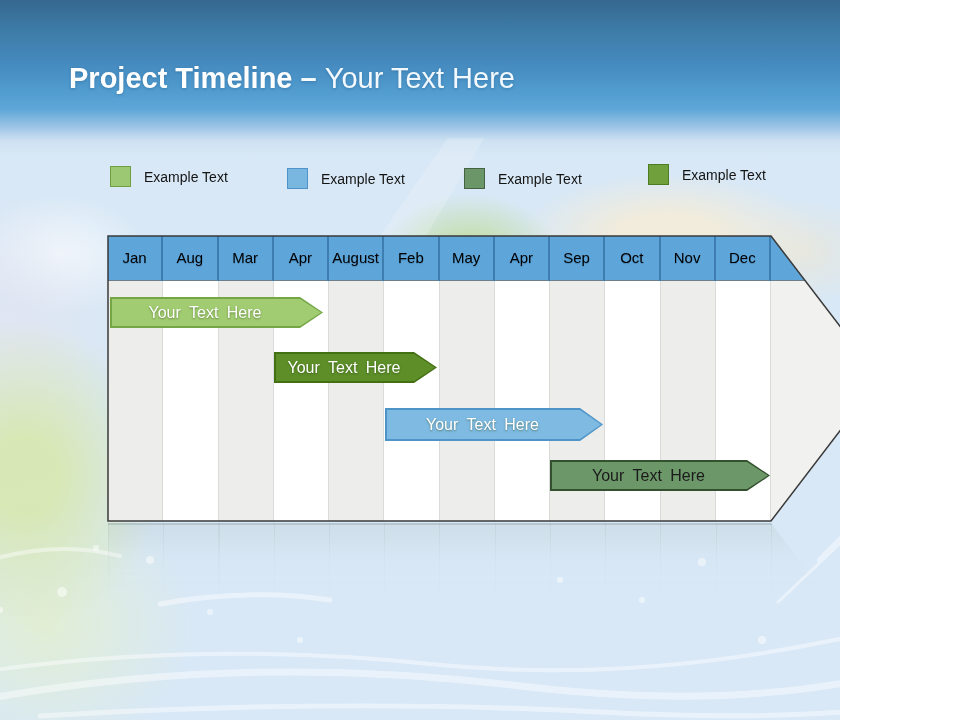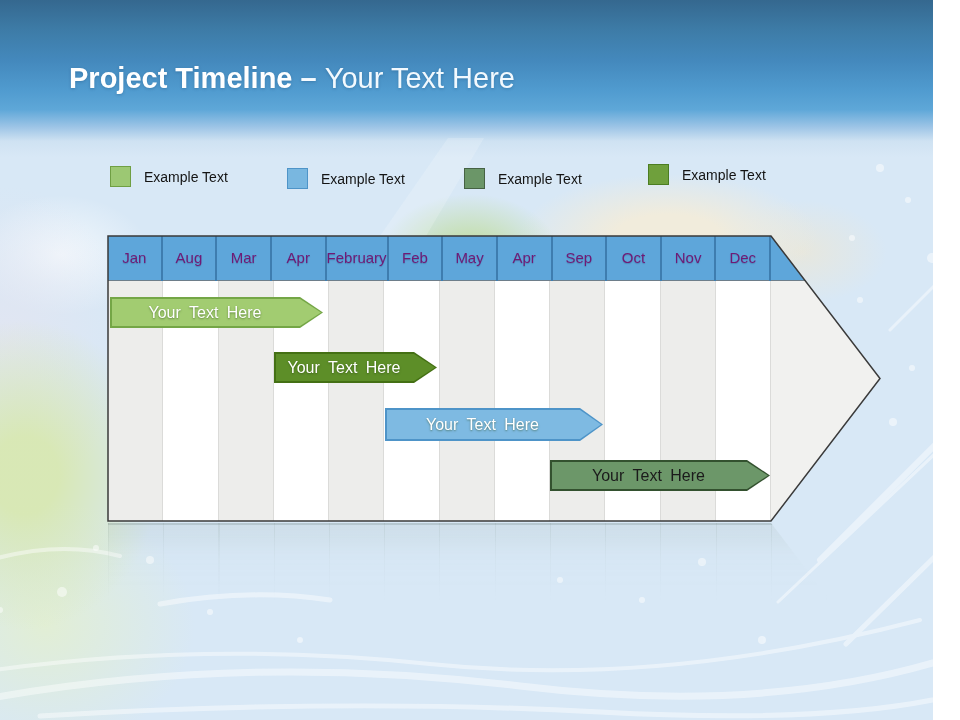--- a/index.html
+++ b/index.html
@@ -1,21 +1,21 @@
 <!DOCTYPE html>
 <html><head>
 <meta charset="utf-8">
 <style>
   * { margin: 0; padding: 0; box-sizing: border-box; }
   html, body { width: 960px; height: 720px; }
   body { font-family: "Liberation Sans", sans-serif; }
 
   .slide {
     position: relative;
-    width: 933px;
+    width: 840px;
     height: 720px;
     overflow: hidden;
     background:
       radial-gradient(90px 62px at 470px 256px, rgba(186,218,138,0.9), rgba(186,218,138,0) 100%),
       radial-gradient(150px 62px at 668px 236px, rgba(241,236,220,1) 35%, rgba(241,236,220,0) 100%),
       radial-gradient(85px 52px at 802px 252px, rgba(236,231,214,0.75), rgba(236,231,214,0) 100%),
       radial-gradient(135px 155px at 25px 475px, rgba(216,232,178,0.95) 25%, rgba(216,232,178,0) 100%),
       radial-gradient(150px 125px at 45px 625px, rgba(228,240,204,0.8), rgba(228,240,204,0) 100%),
       radial-gradient(120px 160px at 8px 345px, rgba(227,229,241,0.85), rgba(227,229,241,0) 100%),
       radial-gradient(90px 60px at 60px 255px, rgba(246,250,253,0.9), rgba(246,250,253,0) 100%),
@@ -83,21 +83,21 @@
     position: absolute; left: 0; top: 0; width: 730px; height: 45px;
     background: #5EA6DA;
     border-bottom: 1px solid #6e7e8a;
   }
   .months { position: absolute; left: 0; top: 0; width: 663px; height: 45px; display: flex; }
   .month-cell {
     flex: 1 1 0;
     text-align: center;
     line-height: 44px;
     font-size: 15px;
-    color: #701a75;
+    color: #000000;
     border-right: 2px solid #3E7DAF;
     text-shadow: 0 1px 1px rgba(30,70,110,0.3);
   }
   .stripes { position: absolute; left: 0; top: 45px; width: 663px; height: 240px; display: flex; }
   .stripe { flex: 1 1 0; border-right: 1px solid #DBDBD9; background: #FFFFFF; }
   .stripe:nth-child(odd) { background: #EDEDEB; }
 
   .arrow-outline { position: absolute; left: -2px; top: -2px; pointer-events: none; }
 
   
@@ -216,21 +216,21 @@
         <div class="stripe"></div>
         <div class="stripe"></div>
         <div class="stripe"></div>
       </div>
       <div class="header-band">
         <div class="months">
           <div class="month-cell">Jan</div>
           <div class="month-cell">Aug</div>
           <div class="month-cell">Mar</div>
           <div class="month-cell">Apr</div>
-          <div class="month-cell">February</div>
+          <div class="month-cell">August</div>
           <div class="month-cell">Feb</div>
           <div class="month-cell">May</div>
           <div class="month-cell">Apr</div>
           <div class="month-cell">Sep</div>
           <div class="month-cell">Oct</div>
           <div class="month-cell">Nov</div>
           <div class="month-cell">Dec</div>
         </div>
       </div>
     </div>

